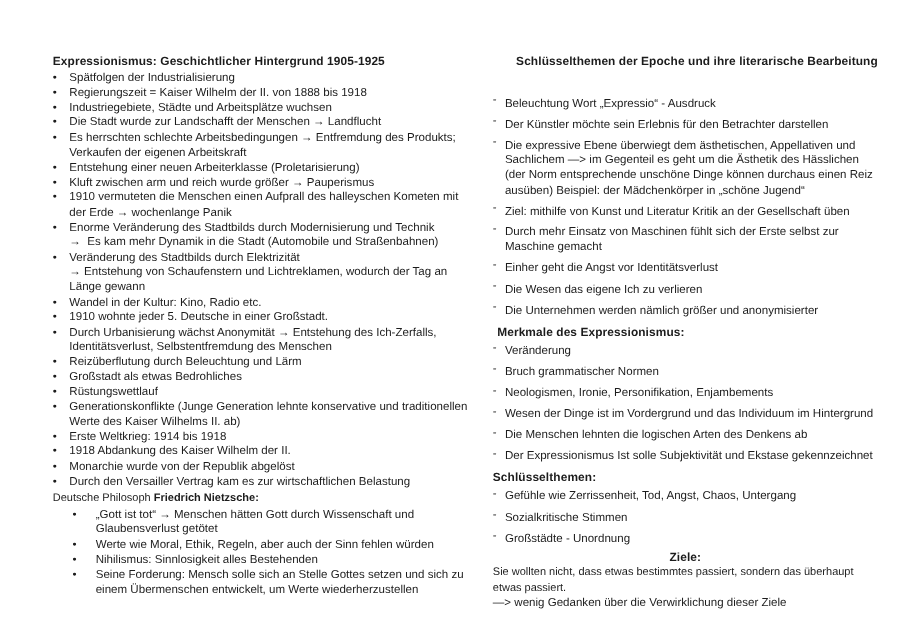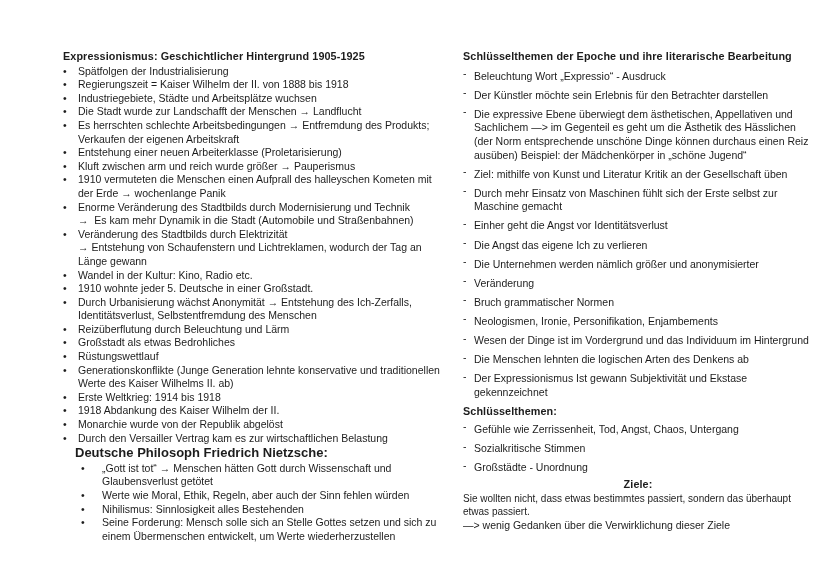--- a/index.html
+++ b/index.html
@@ -5,21 +5,21 @@
   * { margin: 0; padding: 0; box-sizing: border-box; }
   html, body { width: 828px; height: 585px; }
   body {
     background: #ffffff;
     font-family: "Liberation Sans", sans-serif;
     color: #1c1c1c;
     overflow: hidden;
   }
   .page {
     display: flex;
-    padding: 50px 30px 16px 63px;
+    padding: 50px 30px 16px 48px;
     gap: 20px;
   }
   .col-left  { width: 380px; flex: none; }
   .col-right { width: 350px; flex: none; }
 
   .head {
     font-size: 10.8px;
     font-weight: bold;
     line-height: 13.6px;
     letter-spacing: 0.1px;
@@ -38,33 +38,32 @@
   .marker {
     flex: none;
     font-size: 10.5px;
     line-height: 13.6px;
   }
   .dot  { width: 15px; }
   .blist.nested { margin-left: 18px; }
   .blist.nested .dot { width: 21px; }
 
   .nietzsche-line {
-    font-size: 13px;
-    line-height: 13.6px;
-    margin: 1px 12px 2px;
-    font-weight: bold;
+    font-size: 10px;
+    line-height: 13.6px;
+    margin: 1px 0 2px;
   }
 
   .dlist li { margin-bottom: 5.5px; }
   .dash {
     width: 11px;
     position: relative;
     top: -2.5px;
   }
-  .sec1-head { margin-bottom: 6px; }
+  .sec1-head { margin-bottom: 24px; text-align: right; }
   .sec2-head { margin: 7px 0 3px 4px; }
   .sec3-head { margin: 6px 0 4px; }
 
   .ziele-head { margin-top: -2px; text-align: center; }
   .ziele-body {
     font-size: 10px;
     line-height: 13.6px;
     white-space: pre-wrap;
   }
   .ziele-arrow {
@@ -218,28 +217,29 @@
         <li>
         <span class="marker dash">-</span>
         <span class="txt">Durch mehr Einsatz von Maschinen fühlt sich der Erste selbst zur Maschine gemacht</span>
       </li>
         <li>
         <span class="marker dash">-</span>
         <span class="txt">Einher geht die Angst vor Identitätsverlust</span>
       </li>
         <li>
         <span class="marker dash">-</span>
-        <span class="txt">Die Angst das eigene Ich zu verlieren</span>
+        <span class="txt">Die Wesen das eigene Ich zu verlieren</span>
       </li>
         <li>
         <span class="marker dash">-</span>
         <span class="txt">Die Unternehmen werden nämlich größer und anonymisierter</span>
       </li>
       </ul>
 
+    <div class="head sec2-head">Merkmale des Expressionismus:</div>
 
     <ul class="dlist">
 
     <li>
         <span class="marker dash">-</span>
         <span class="txt">Veränderung</span>
       </li>
         <li>
         <span class="marker dash">-</span>
         <span class="txt">Bruch grammatischer Normen</span>
@@ -251,21 +251,21 @@
         <li>
         <span class="marker dash">-</span>
         <span class="txt">Wesen der Dinge ist im Vordergrund und das Individuum im Hintergrund</span>
       </li>
         <li>
         <span class="marker dash">-</span>
         <span class="txt">Die Menschen lehnten die logischen Arten des Denkens ab</span>
       </li>
         <li>
         <span class="marker dash">-</span>
-        <span class="txt">Der Expressionismus Ist gewann Subjektivität und Ekstase gekennzeichnet</span>
+        <span class="txt">Der Expressionismus Ist solle Subjektivität und Ekstase gekennzeichnet</span>
       </li>
       </ul>
 
     <div class="head sec3-head">Schlüsselthemen:</div>
 
     <ul class="dlist">
 
     <li>
         <span class="marker dash">-</span>
         <span class="txt">Gefühle wie Zerrissenheit, Tod, Angst, Chaos, Untergang</span>

